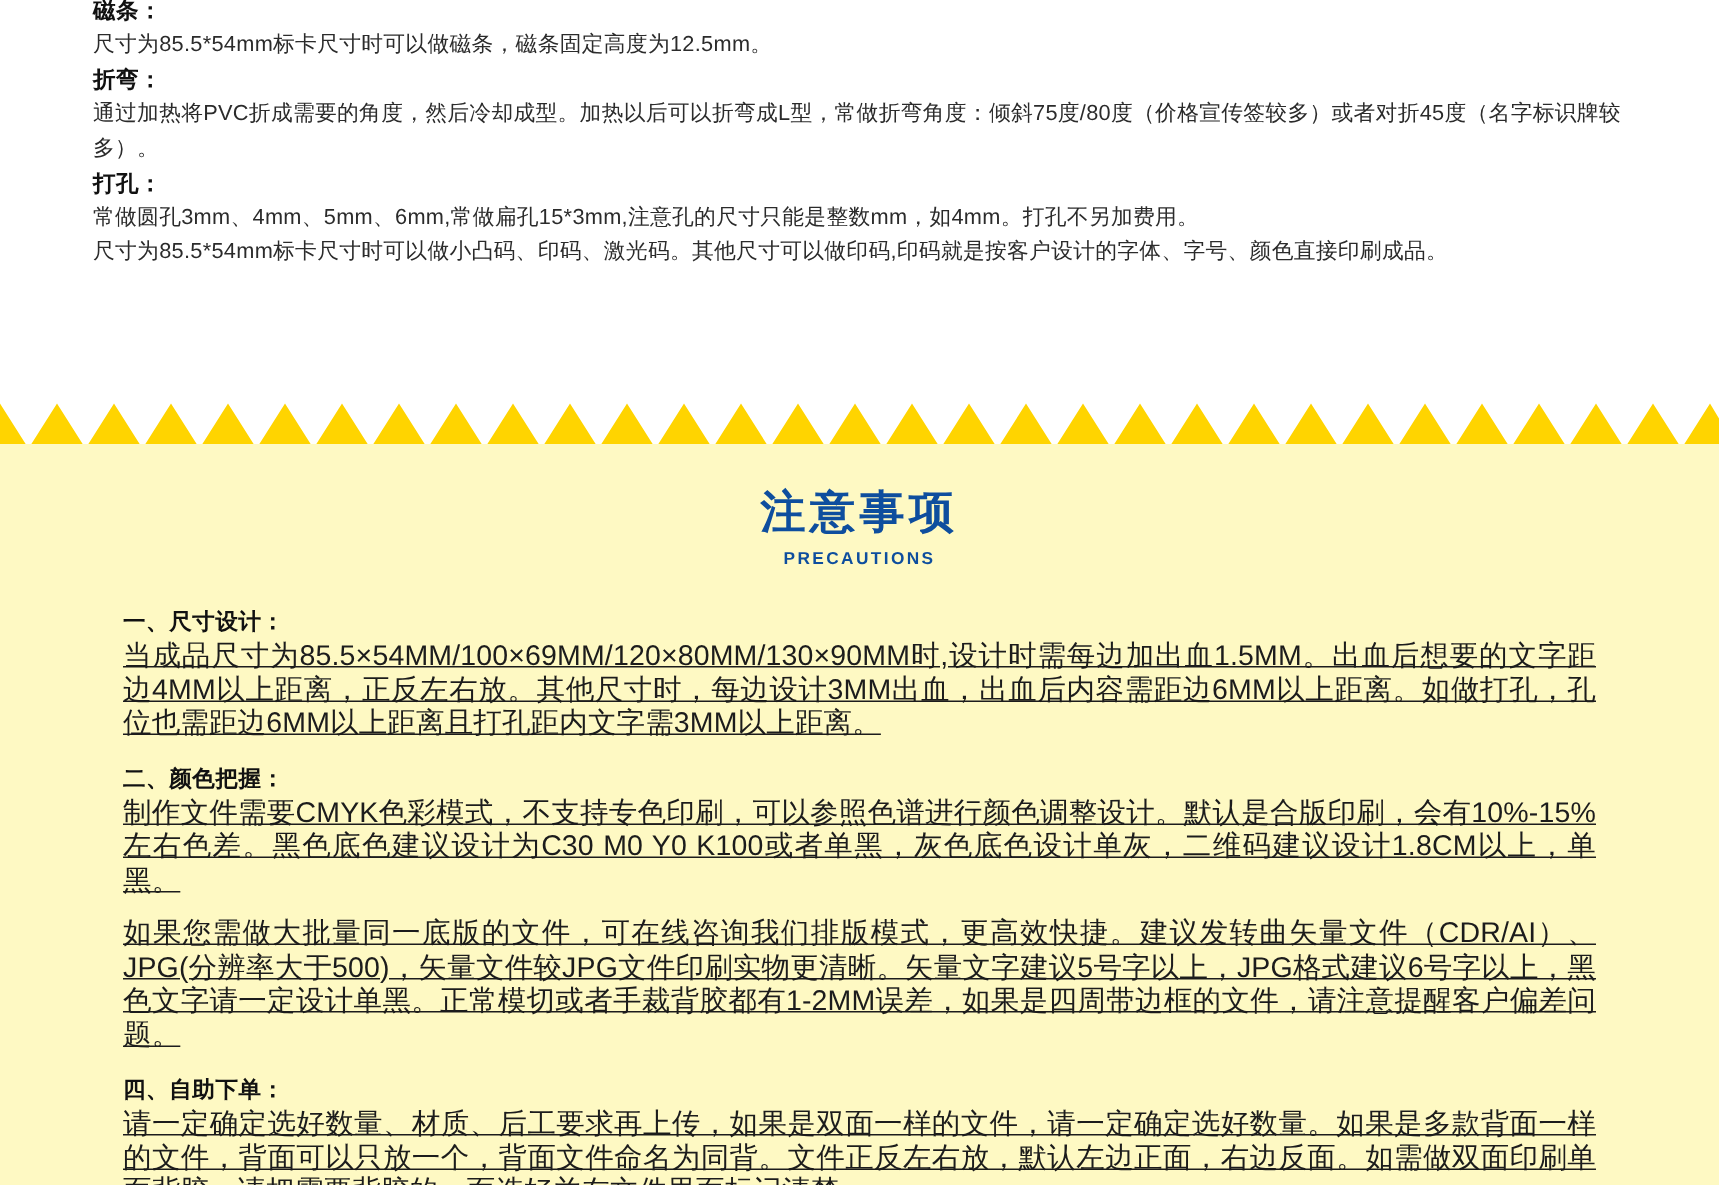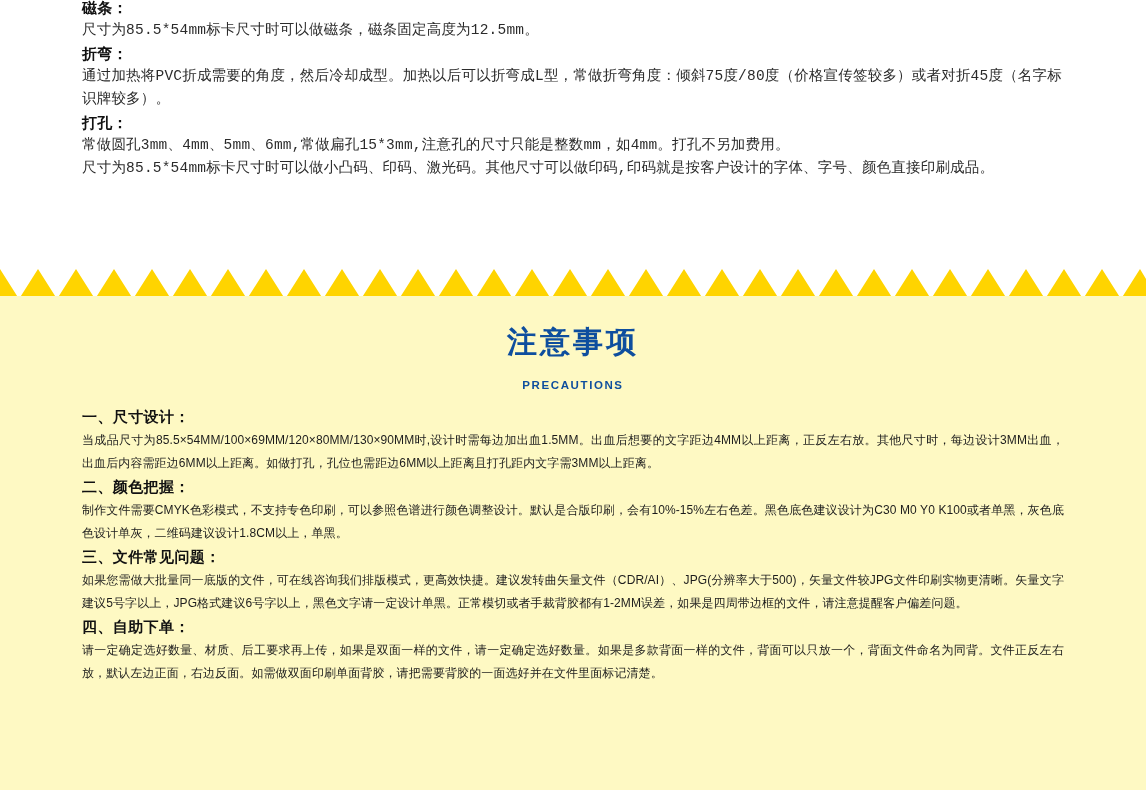--- a/index.html
+++ b/index.html
@@ -23,39 +23,38 @@
 
   
   .top-section {
     position: absolute;
     top: 0;
     left: 0;
     width: 1146px;
     height: 262px;
     background: #ffffff;
     box-sizing: border-box;
-    padding: 0 82px;
+    padding: 0 62px;
   }
   .spec-block {
     margin: 0;
   }
   .spec-title {
     font-size: 15px;
     font-weight: bold;
     color: #111111;
     line-height: 23px;
     letter-spacing: 0.3px;
   }
   .spec-body {
     font-size: 14.5px;
     color: #2b2b2b;
     line-height: 23px;
     letter-spacing: 0.2px;
     margin-bottom: 0px;
-    font-family: Liberation Mono, monospace;
   }
   .first-title {
     margin-top: -4px;
   }
 
   
   .zigzag {
     position: absolute;
     left: 0;
     top: 255px;
@@ -84,41 +83,42 @@
     font-weight: bold;
     color: #0e4e9e;
     letter-spacing: 3px;
     line-height: 36px;
   }
   .heading-en {
     font-size: 11.5px;
     font-weight: bold;
     color: #0e4e9e;
     letter-spacing: 1.6px;
-    margin-top: 19px;
+    margin-top: 7px;
   }
   .note-block {
-    margin-top: 14px;
+    margin-top: 24px;
   }
   .note-title {
     font-size: 15px;
     font-weight: bold;
     color: #111111;
     line-height: 24px;
     letter-spacing: 0.4px;
   }
   .note-body {
-    font-size: 12px;
+    font-size: 19px;
     color: #1c1c1c;
     line-height: 22.5px;
     letter-spacing: 0.1px;
     text-align: justify;
+    text-decoration: underline;
   }
   .note-block + .note-block {
-    margin-top: 1px;
+    margin-top: 13px;
   }
 </style>
 </head>
 <body>
 
 <div class="page">
 
   <div class="top-section">
     <div class="spec-block">
       <div class="spec-title first-title">磁条：</div>
@@ -149,21 +149,20 @@
 
     <div class="note-block">
       <div class="note-title">一、尺寸设计：</div>
       <div class="note-body">当成品尺寸为85.5×54MM/100×69MM/120×80MM/130×90MM时,设计时需每边加出血1.5MM。出血后想要的文字距边4MM以上距离，正反左右放。其他尺寸时，每边设计3MM出血，出血后内容需距边6MM以上距离。如做打孔，孔位也需距边6MM以上距离且打孔距内文字需3MM以上距离。</div>
     </div>
     <div class="note-block">
       <div class="note-title">二、颜色把握：</div>
       <div class="note-body">制作文件需要CMYK色彩模式，不支持专色印刷，可以参照色谱进行颜色调整设计。默认是合版印刷，会有10%-15%左右色差。黑色底色建议设计为C30 M0 Y0 K100或者单黑，灰色底色设计单灰，二维码建议设计1.8CM以上，单黑。</div>
     </div>
     <div class="note-block">
-      <div class="note-title">三、文件常见问题：</div>
       <div class="note-body">如果您需做大批量同一底版的文件，可在线咨询我们排版模式，更高效快捷。建议发转曲矢量文件（CDR/AI）、JPG(分辨率大于500)，矢量文件较JPG文件印刷实物更清晰。矢量文字建议5号字以上，JPG格式建议6号字以上，黑色文字请一定设计单黑。正常模切或者手裁背胶都有1-2MM误差，如果是四周带边框的文件，请注意提醒客户偏差问题。</div>
     </div>
     <div class="note-block">
       <div class="note-title">四、自助下单：</div>
       <div class="note-body">请一定确定选好数量、材质、后工要求再上传，如果是双面一样的文件，请一定确定选好数量。如果是多款背面一样的文件，背面可以只放一个，背面文件命名为同背。文件正反左右放，默认左边正面，右边反面。如需做双面印刷单面背胶，请把需要背胶的一面选好并在文件里面标记清楚。</div>
     </div>
   </div>
 
 </div>
 

